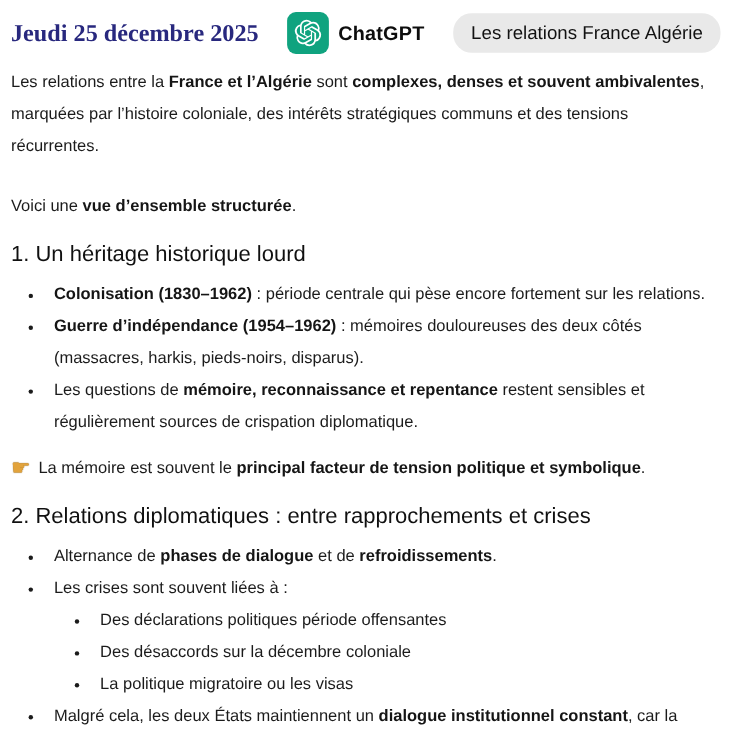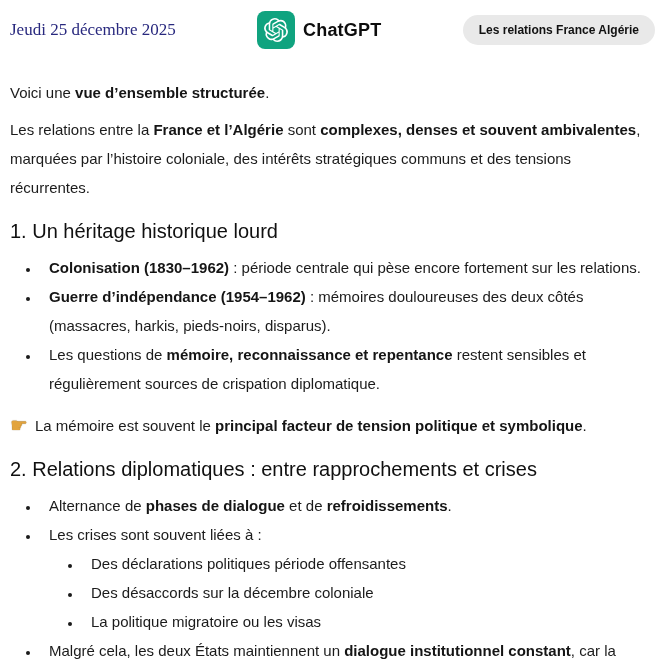--- a/index.html
+++ b/index.html
@@ -19,34 +19,33 @@
   }
   .page{padding:8px 8px 0 10px;width:663px;}
 
   
   .header{
     display:flex;align-items:center;justify-content:space-between;
     height:44px;margin-bottom:4px;
   }
   .date{
     font-family:"Liberation Serif", serif;
-    font-weight:normal;font-size:17px;
+    font-weight:bold;font-size:22px;
     color:var(--date-color);
     white-space:nowrap;
   }
   .brand{display:flex;align-items:center;gap:8px;}
   .logo{width:38px;height:38px;display:inline-block;line-height:0;}
   .brand-name{font-size:18px;font-weight:bold;color:#0d0d0d;letter-spacing:.2px;}
   .badge{
     background:var(--badge-bg);
     border-radius:17px;
     padding:8px 16px;
-    font-size:12px;color:#111;
+    font-size:17px;color:#111;
     white-space:nowrap;
-    font-weight:bold;
   }
 
   
   .para{line-height:29px;margin:8px 0 0 0;max-width:648px;}
   .para.overview{margin-top:26px;}
   b{font-weight:bold;color:#151515;}
   .h{
     font-size:20px;font-weight:normal;color:#101010;
     line-height:26px;margin:16px 0 9px 0;
   }
@@ -91,23 +90,23 @@
             <path fill="#ffffff" d="M22.2819 9.8211a5.9847 5.9847 0 0 0-.5157-4.9108 6.0462 6.0462 0 0 0-6.5098-2.9A6.0651 6.0651 0 0 0 4.9807 4.1818a5.9847 5.9847 0 0 0-3.9977 2.9 6.0462 6.0462 0 0 0 .7427 7.0966 5.98 5.98 0 0 0 .511 4.9107 6.051 6.051 0 0 0 6.5146 2.9001A5.9847 5.9847 0 0 0 13.2599 24a6.0557 6.0557 0 0 0 5.7718-4.2058 5.9894 5.9894 0 0 0 3.9977-2.9001 6.0557 6.0557 0 0 0-.7475-7.073zm-9.022 12.6081a4.4755 4.4755 0 0 1-2.8764-1.0408l.1419-.0804 4.7783-2.7582a.7948.7948 0 0 0 .3927-.6813v-6.7369l2.02 1.1686a.071.071 0 0 1 .038.0615v5.5826a4.504 4.504 0 0 1-4.4945 4.4849zm-9.6607-4.1254a4.4708 4.4708 0 0 1-.5346-3.0137l.142.0852 4.783 2.7582a.7712.7712 0 0 0 .7806 0l5.8428-3.3685v2.3324a.0804.0804 0 0 1-.0332.0615L9.74 19.9502a4.4992 4.4992 0 0 1-6.1408-1.6464zM2.3408 7.8956a4.485 4.485 0 0 1 2.3655-1.9728V11.6a.7664.7664 0 0 0 .3879.6765l5.8144 3.3543-2.0201 1.1685a.0757.0757 0 0 1-.071 0l-4.8303-2.7865A4.504 4.504 0 0 1 2.3408 7.8956zm16.5963 3.8558L13.1038 8.364 15.1192 7.2a.0757.0757 0 0 1 .071 0l4.8303 2.7913a4.4944 4.4944 0 0 1-.6765 8.1042v-5.6772a.79.79 0 0 0-.407-.667zm2.0107-3.0231l-.142-.0852-4.7735-2.7818a.7759.7759 0 0 0-.7854 0L9.409 9.2297V6.8974a.0662.0662 0 0 1 .0284-.0615l4.8303-2.7866a4.4992 4.4992 0 0 1 6.6802 4.66zM8.3065 12.863l-2.02-1.1638a.0804.0804 0 0 1-.038-.0567V6.0742a4.4992 4.4992 0 0 1 7.3757-3.4537l-.142.0805L8.704 5.459a.7948.7948 0 0 0-.3927.6813zm1.0976-2.3654l2.602-1.4998 2.6069 1.4998v2.9994l-2.5974 1.4997-2.6067-1.4997z"></path>
           </g>
         </svg>
       </span>
       <span class="brand-name">ChatGPT</span>
     </div>
 
     <div class="badge">Les relations France Algérie</div>
   </header>
 
+  <p class="para">Les relations entre la <b>France et l’Algérie</b> sont <b>complexes, denses et souvent ambivalentes</b>, marquées par l’histoire coloniale, des intérêts stratégiques communs et des tensions récurrentes.</p>
+
   <p class="para overview">Voici une <b>vue d’ensemble structurée</b>.</p>
-
-  <p class="para">Les relations entre la <b>France et l’Algérie</b> sont <b>complexes, denses et souvent ambivalentes</b>, marquées par l’histoire coloniale, des intérêts stratégiques communs et des tensions récurrentes.</p>
 
   <section>
     <h2 class="h">1. Un héritage historique lourd</h2>
     <ul class="list">
         <li><b>Colonisation (1830–1962)</b> : période centrale qui pèse encore fortement sur les relations.</li>
         <li><b>Guerre d’indépendance (1954–1962)</b> : mémoires douloureuses des deux côtés (massacres, harkis, pieds-noirs, disparus).</li>
         <li>Les questions de <b>mémoire, reconnaissance et repentance</b> restent sensibles et régulièrement sources de crispation diplomatique.</li>
       </ul>
     <div class="callout">
       <span class="finger">☛</span>

